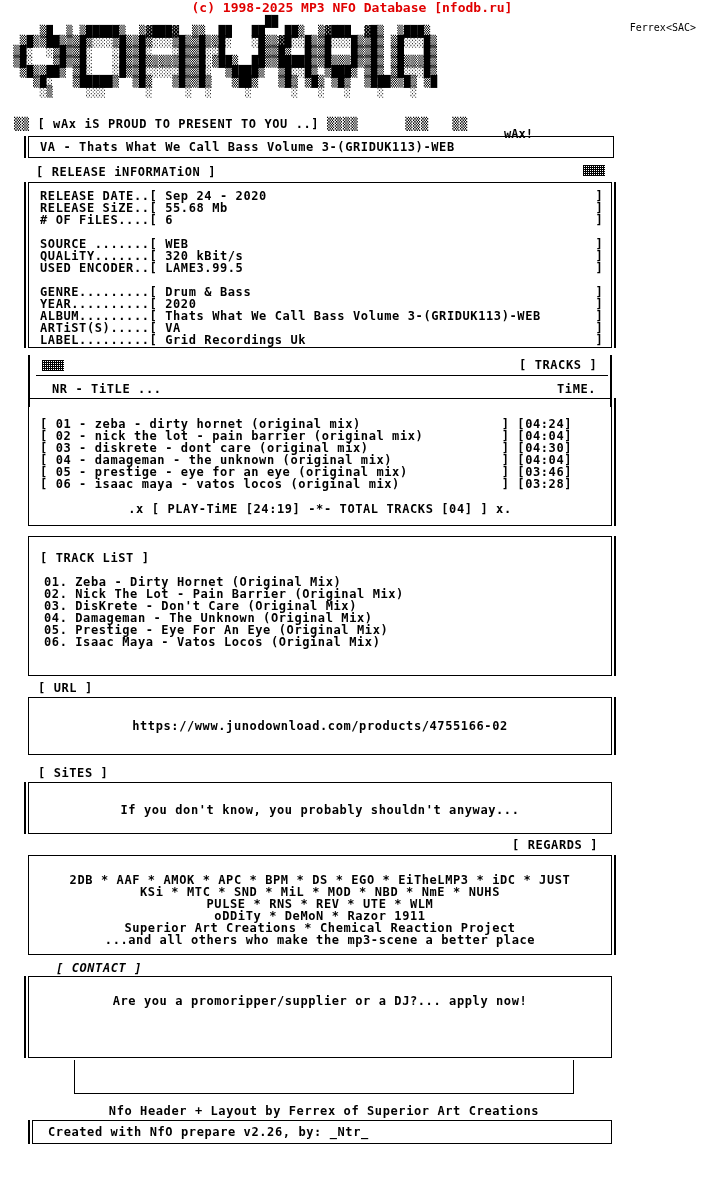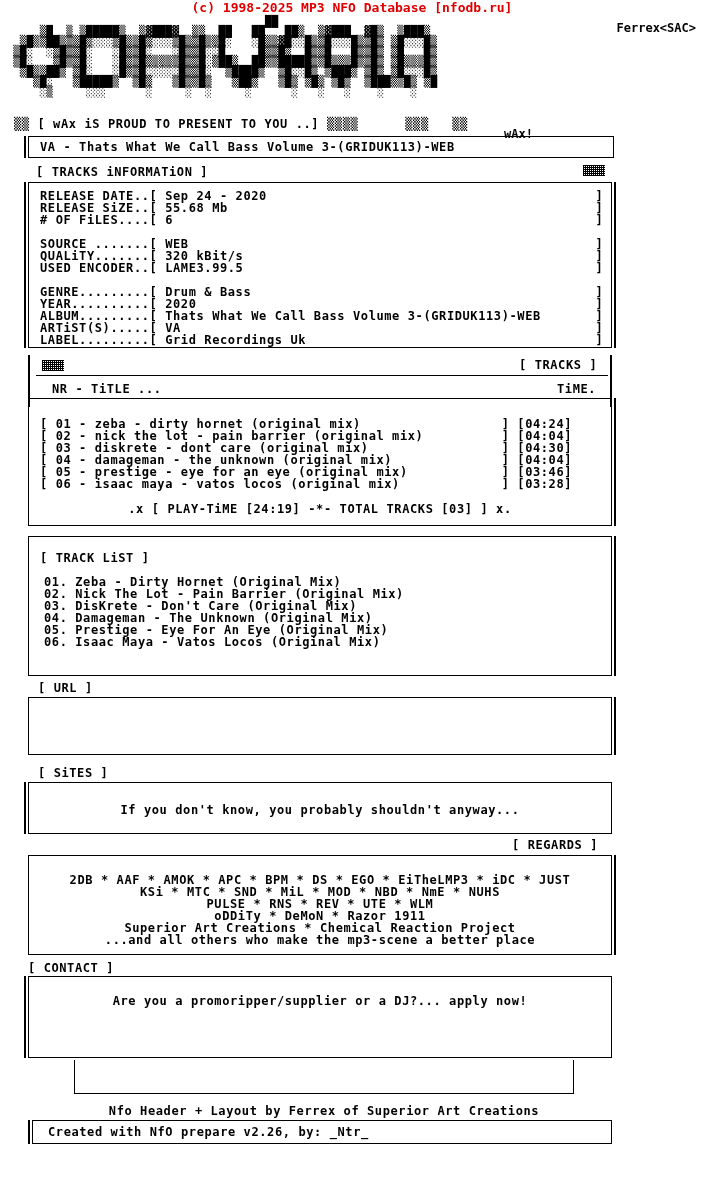--- a/index.html
+++ b/index.html
@@ -20,21 +20,21 @@
 
   
   .logo{
     position:absolute;left:0;top:17px;width:704px;
     font-family:"DejaVu Sans Mono",monospace;
     font-size:11px;line-height:10px;white-space:pre;
     letter-spacing:0px;color:#000;
   }
   .credit{
     position:absolute;right:8px;top:22px;
-    font-size:12px;line-height:12px;white-space:pre;font-weight:bold;
+    font-size:10px;line-height:12px;white-space:pre;font-weight:normal;
   }
   .waxtag{
     position:absolute;left:504px;top:128px;
     font-size:12px;line-height:12px;white-space:pre;font-weight:bold;
   }
 
   
   .nfo{
     position:absolute;left:0;
     width:704px;
@@ -84,21 +84,21 @@
   <div class="credit">Ferrex&lt;SAC&gt;</div>
 
   <div class="nfo" style="top:118px;left:14px;">▒▒ [ wAx iS PROUD TO PRESENT TO YOU ..] ▒▒▒▒      ▒▒▒   ▒▒</div>
 
   <div class="waxtag">wAx!</div>
 
   <div class="box bdr-thin" style="left:28px;top:136px;width:586px;height:22px;"></div>
   <div class="vbar" style="left:24px;top:136px;width:2px;height:22px;"></div>
   <div class="lbl" style="left:40px;top:141px;">VA - Thats What We Call Bass Volume 3-(GRIDUK113)-WEB</div>
 
-  <div class="lbl" style="left:36px;top:166px;">[ TRACKS iNFORMATiON ]</div>
+  <div class="lbl" style="left:36px;top:166px;">[ RELEASE iNFORMATiON ]</div>
   <div class="dith" style="left:583px;top:165px;width:22px;height:11px;"></div>
 
   <div class="box bdr-thin" style="left:28px;top:182px;width:584px;height:166px;"></div>
   <div class="vbar" style="left:24px;top:182px;width:2px;height:166px;"></div>
   <div class="vbar" style="left:614px;top:182px;width:2px;height:166px;"></div>
 
   <div id="release-rows" class="nfo" style="top:190px;left:40px;width:580px;"><div style="white-space: pre;">RELEASE DATE..[ Sep 24 - 2020                                          ]</div><div style="white-space: pre;">RELEASE SiZE..[ 55.68 Mb                                               ]</div><div style="white-space: pre;"># OF FiLES....[ 6                                                      ]</div><div style="white-space: pre;">&nbsp;</div><div style="white-space: pre;">SOURCE .......[ WEB                                                    ]</div><div style="white-space: pre;">QUALiTY.......[ 320 kBit/s                                             ]</div><div style="white-space: pre;">USED ENCODER..[ LAME3.99.5                                             ]</div><div style="white-space: pre;">&nbsp;</div><div style="white-space: pre;">GENRE.........[ Drum &amp; Bass                                            ]</div><div style="white-space: pre;">YEAR..........[ 2020                                                   ]</div><div style="white-space: pre;">ALBUM.........[ Thats What We Call Bass Volume 3-(GRIDUK113)-WEB       ]</div><div style="white-space: pre;">ARTiST(S).....[ VA                                                     ]</div><div style="white-space: pre;">LABEL.........[ Grid Recordings Uk                                     ]</div></div>
 
   <div class="dith" style="left:42px;top:360px;width:22px;height:11px;"></div>
   <div class="lbl" style="left:519px;top:359px;">[ TRACKS ]</div>
@@ -107,44 +107,45 @@
   <div class="vbar" style="left:610px;top:355px;width:2px;height:52px;"></div>
 
   <div class="lbl" style="left:52px;top:383px;">NR - TiTLE ...</div>
   <div class="lbl" style="left:557px;top:383px;">TiME.</div>
 
   <div class="box bdr-thin" style="left:28px;top:398px;width:584px;height:128px;"></div>
   <div class="vbar" style="left:614px;top:398px;width:2px;height:128px;"></div>
 
   <div id="tracks-rows" class="nfo" style="top:418px;left:40px;width:580px;"><div style="white-space: pre;">[ 01 - zeba - dirty hornet (original mix)                  ] [04:24]</div><div style="white-space: pre;">[ 02 - nick the lot - pain barrier (original mix)          ] [04:04]</div><div style="white-space: pre;">[ 03 - diskrete - dont care (original mix)                 ] [04:30]</div><div style="white-space: pre;">[ 04 - damageman - the unknown (original mix)              ] [04:04]</div><div style="white-space: pre;">[ 05 - prestige - eye for an eye (original mix)            ] [03:46]</div><div style="white-space: pre;">[ 06 - isaac maya - vatos locos (original mix)             ] [03:28]</div></div>
 
-  <div class="nfo ctr" style="top:503px;left:0px;width:640px;">.x [ PLAY-TiME [24:19] -*- TOTAL TRACKS [03] ] x.</div>
+  <div class="nfo ctr" style="top:503px;left:0px;width:640px;">.x [ PLAY-TiME [24:19] -*- TOTAL TRACKS [04] ] x.</div>
 
   <div class="box bdr-thin" style="left:28px;top:536px;width:584px;height:140px;"></div>
   <div class="vbar" style="left:614px;top:536px;width:2px;height:140px;"></div>
 
   <div class="lbl" style="left:40px;top:552px;">[ TRACK LiST ]</div>
 
   <div id="tracklist-rows" class="nfo" style="top:576px;left:44px;width:580px;"><div style="white-space: pre;">01. Zeba - Dirty Hornet (Original Mix)</div><div style="white-space: pre;">02. Nick The Lot - Pain Barrier (Original Mix)</div><div style="white-space: pre;">03. DisKrete - Don't Care (Original Mix)</div><div style="white-space: pre;">04. Damageman - The Unknown (Original Mix)</div><div style="white-space: pre;">05. Prestige - Eye For An Eye (Original Mix)</div><div style="white-space: pre;">06. Isaac Maya - Vatos Locos (Original Mix)</div></div>
 
   <div class="lbl" style="left:38px;top:682px;">[ URL ]</div>
   <div class="box bdr-thin" style="left:28px;top:697px;width:584px;height:58px;"></div>
   <div class="vbar" style="left:614px;top:697px;width:2px;height:58px;"></div>
+  <div class="nfo ctr" style="top:720px;left:0px;width:640px;">https://www.junodownload.com/products/4755166-02</div>
 
   <div class="lbl" style="left:38px;top:767px;">[ SiTES ]</div>
   <div class="box bdr-thin" style="left:28px;top:782px;width:584px;height:52px;"></div>
   <div class="vbar" style="left:24px;top:782px;width:2px;height:52px;"></div>
   <div class="nfo ctr" style="top:804px;left:0px;width:640px;">If you don't know, you probably shouldn't anyway...</div>
 
   <div class="lbl" style="left:512px;top:839px;">[ REGARDS ]</div>
   <div class="box bdr-thin" style="left:28px;top:855px;width:584px;height:100px;"></div>
   <div class="vbar" style="left:614px;top:855px;width:2px;height:100px;"></div>
   <div id="regards-rows" class="nfo ctr" style="top:874px;left:0px;width:640px;"><div style="white-space: pre;">2DB * AAF * AMOK * APC * BPM * DS * EGO * EiTheLMP3 * iDC * JUST</div><div style="white-space: pre;">KSi * MTC * SND * MiL * MOD * NBD * NmE * NUHS</div><div style="white-space: pre;">PULSE * RNS * REV * UTE * WLM</div><div style="white-space: pre;">oDDiTy * DeMoN * Razor 1911</div><div style="white-space: pre;">Superior Art Creations * Chemical Reaction Project</div><div style="white-space: pre;">...and all others who make the mp3-scene a better place</div></div>
 
-  <div class="lbl" style="left:28px;top:962px;">[ CONTACT ]</div>
+  <div class="lbl" style="left:56px;top:962px;font-style:italic;">[ CONTACT ]</div>
   <div class="box bdr-thin" style="left:28px;top:976px;width:584px;height:82px;"></div>
   <div class="vbar" style="left:24px;top:976px;width:2px;height:82px;"></div>
   <div class="nfo ctr" style="top:995px;left:0px;width:640px;">Are you a promoripper/supplier or a DJ?... apply now!</div>
 
   <div class="box bdr-thin" style="left:74px;top:1060px;width:500px;height:34px;border-top:none;"></div>
   <div class="nfo ctr" style="top:1068px;left:34px;width:580px;margin-top:37px;">Nfo Header + Layout by Ferrex of Superior Art Creations</div>
 
   <div class="box bdr-thin" style="left:32px;top:1120px;width:580px;height:24px;"></div>
   <div class="vbar" style="left:28px;top:1120px;width:2px;height:24px;"></div>
   <div class="nfo" style="top:1126px;left:48px;">Created with NfO prepare v2.26, by: _Ntr_</div>

